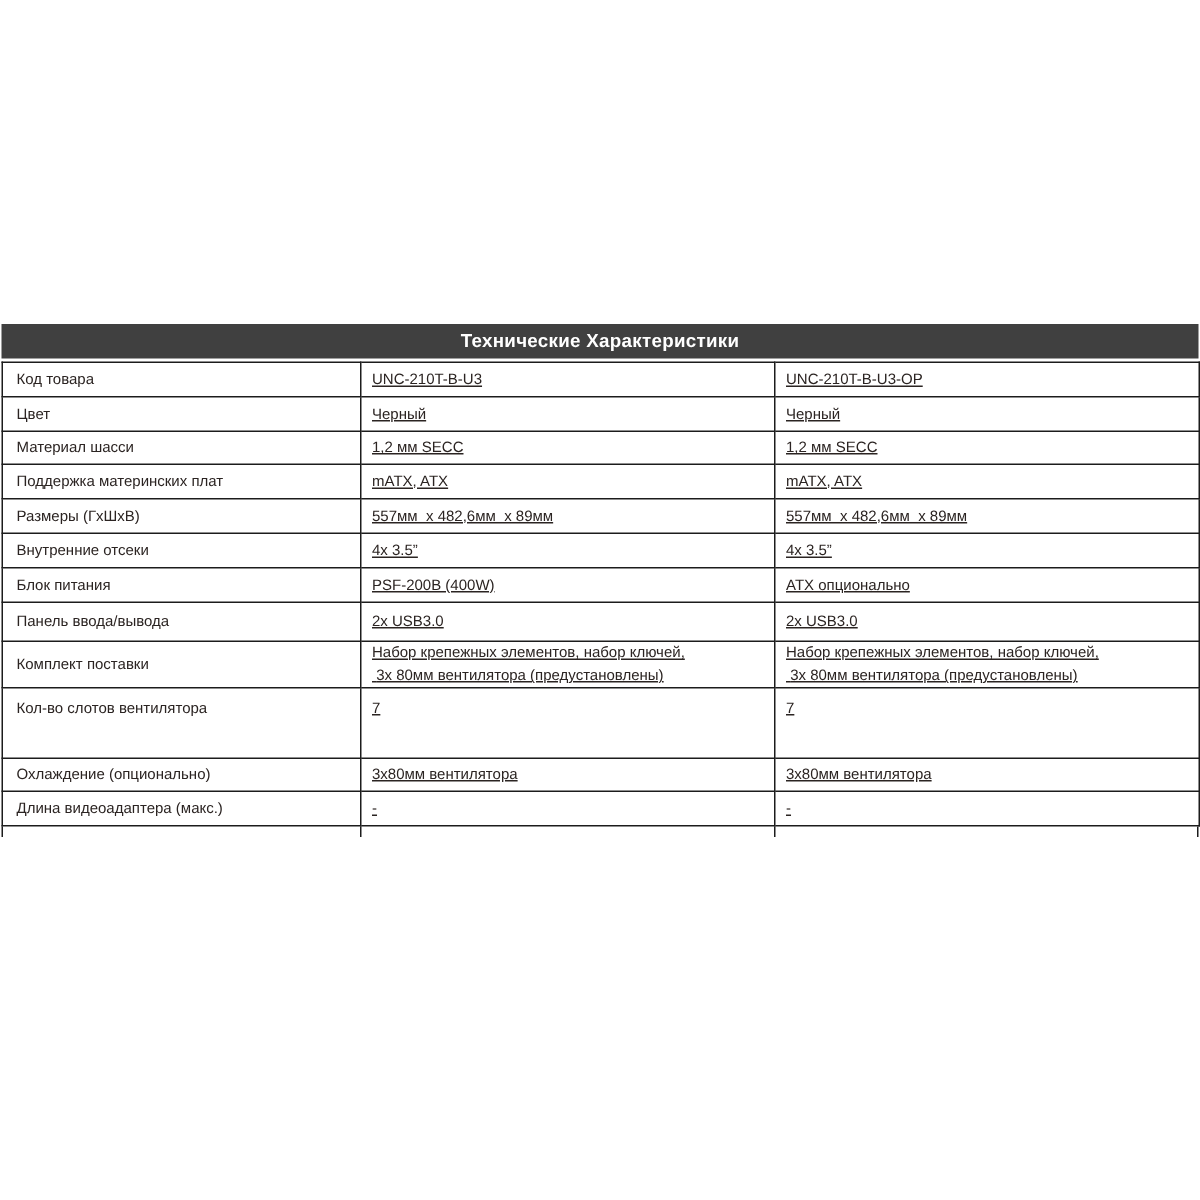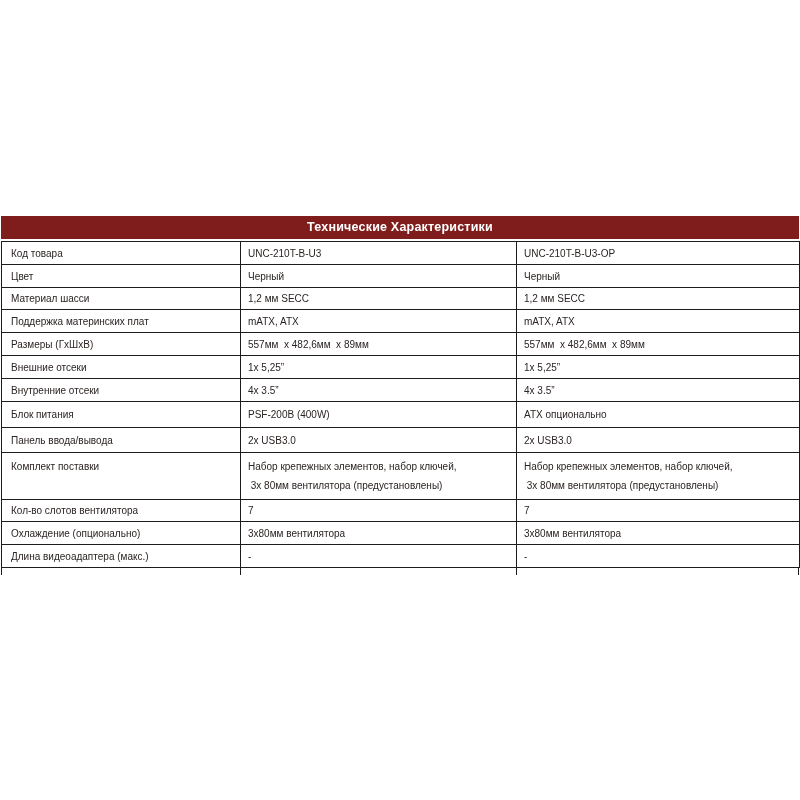--- a/index.html
+++ b/index.html
@@ -17,21 +17,21 @@
     color: #2b2422;
   }
   .spec-table {
     position: absolute;
     top: 216px;
     left: 1px;
     width: 798px;
   }
   .title-bar {
     height: 23px;
-    background: #7f1d1d;
+    background: #404040;
     color: #ffffff;
     font-size: 12.5px;
     font-weight: bold;
     text-align: center;
     line-height: 23px;
     letter-spacing: 0.2px;
   }
   table.grid {
     border-collapse: collapse;
     table-layout: fixed;
@@ -44,21 +44,21 @@
   table.grid td {
     border: 1px solid #1c1c1c;
     font-size: 10px;
     line-height: 15px;
     vertical-align: middle;
     padding: 0 4px 0 9px;
     white-space: pre-wrap;
     overflow: hidden;
     color: #2b2422;
   }
-  table.grid td.val { padding-left: 7px; }
+  table.grid td.val { padding-left: 7px; text-decoration: underline; }
   table.grid tr { height: 23px; }
   table.grid tr:nth-child(3)  { height: 22px; }
   table.grid tr:nth-child(8)  { height: 26px; }
   table.grid tr:nth-child(9)  { height: 25px; }
   table.grid tr:nth-child(10) { height: 47px; }
   table.grid tr:nth-child(10) td {
     vertical-align: top;
     padding-top: 4px;
     line-height: 19px;
   }
@@ -115,25 +115,20 @@
             <td class="lbl">Поддержка материнских плат</td>
             <td class="val">mATX, ATX</td>
             <td class="val">mATX, ATX</td>
           </tr>
           <tr>
             <td class="lbl">Размеры (ГхШхВ)</td>
             <td class="val">557мм  x 482,6мм  x 89мм</td>
             <td class="val">557мм  x 482,6мм  x 89мм</td>
           </tr>
           <tr>
-            <td class="lbl">Внешние отсеки</td>
-            <td class="val">1x 5,25”</td>
-            <td class="val">1x 5,25”</td>
-          </tr>
-          <tr>
             <td class="lbl">Внутренние отсеки</td>
             <td class="val">4x 3.5”</td>
             <td class="val">4x 3.5”</td>
           </tr>
           <tr>
             <td class="lbl">Блок питания</td>
             <td class="val">PSF-200B (400W)</td>
             <td class="val">ATX опционально</td>
           </tr>
           <tr>

